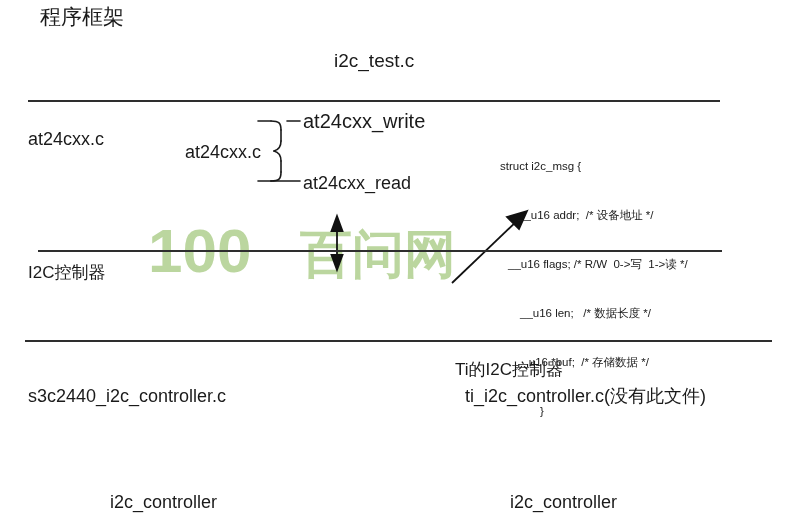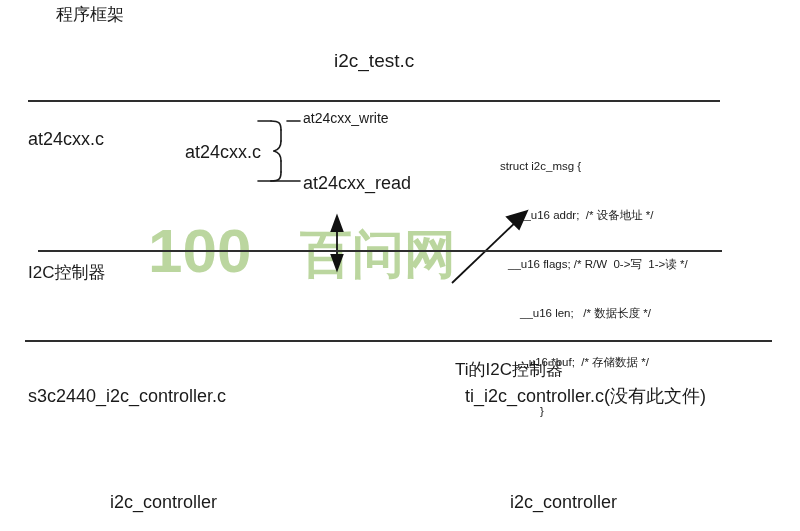--- a/index.html
+++ b/index.html
@@ -17,23 +17,23 @@
     color: #1a1a1a;
   }
   .txt {
     position: absolute;
     white-space: pre;
     line-height: 1.15;
     color: #1a1a1a;
   }
   
   #title {
-    left: 56px;
+    left: 40px;
     top: 5px;
-    font-size: 17px;
+    font-size: 21px;
   }
   
   #app-file {
     left: 334px;
     top: 50px;
     font-size: 19px;
   }
   
   #layer2-label {
     left: 28px;
@@ -41,21 +41,21 @@
     font-size: 18px;
   }
   #driver-file {
     left: 185px;
     top: 142px;
     font-size: 18px;
   }
   #fn-write {
     left: 303px;
     top: 110px;
-    font-size: 14px;
+    font-size: 20px;
     text-align: right;
   }
   #fn-read {
     left: 303px;
     top: 173px;
     font-size: 18px;
     text-align: center;
   }
   
   #struct-block {

